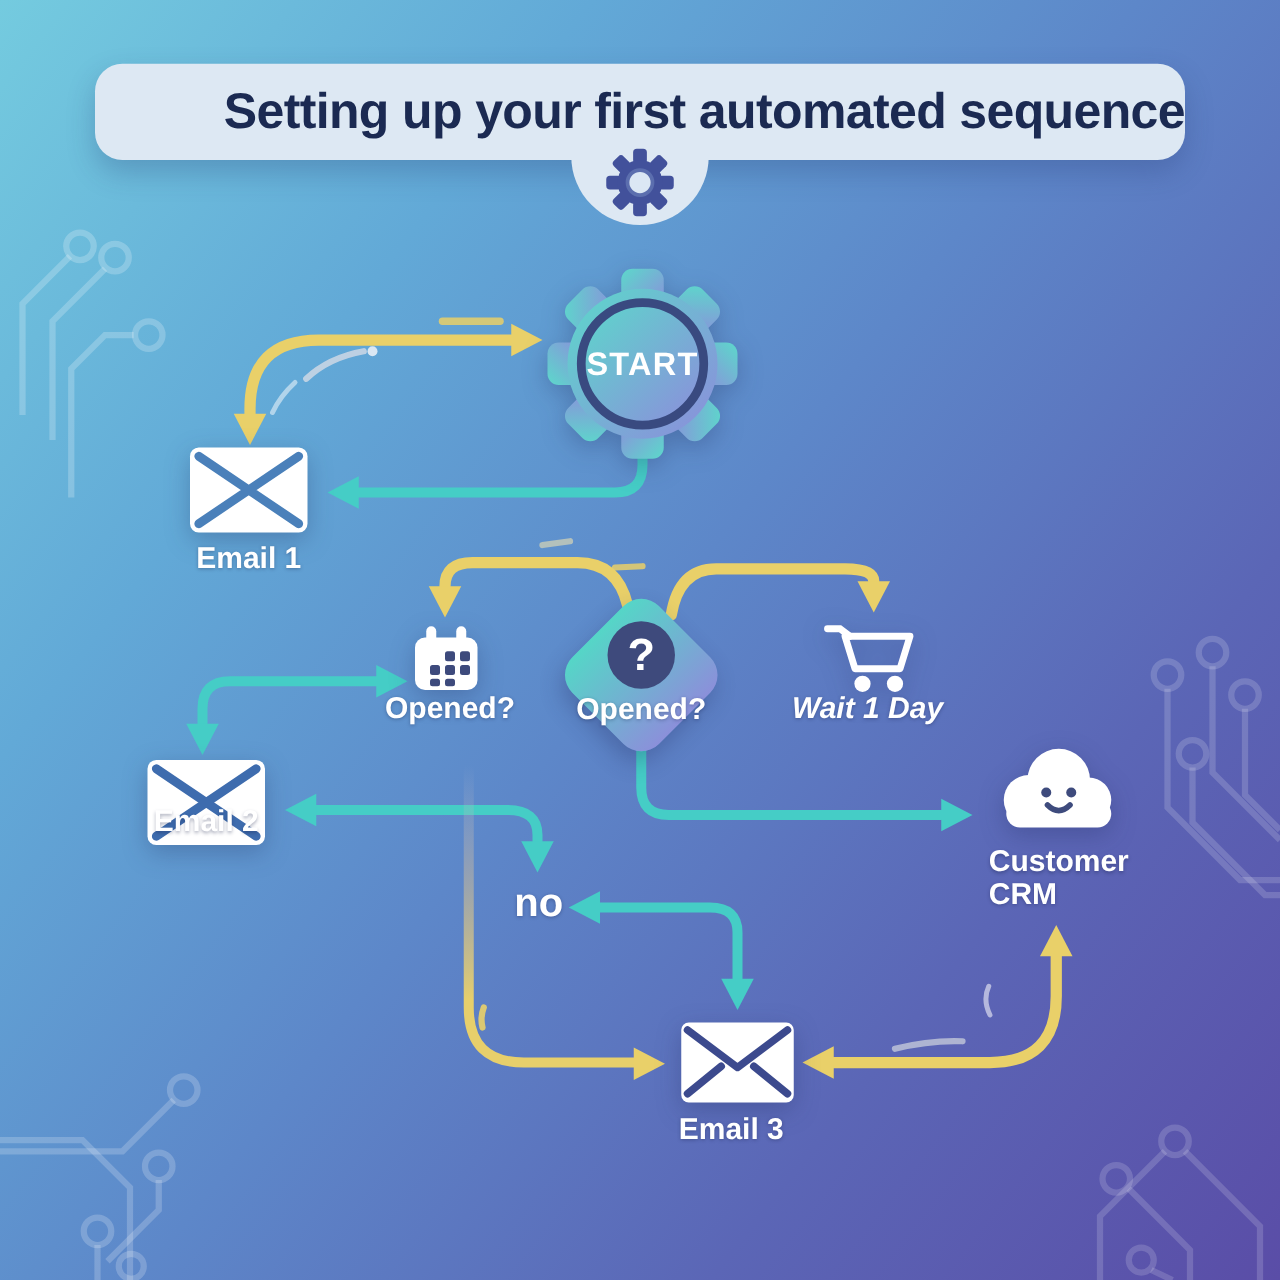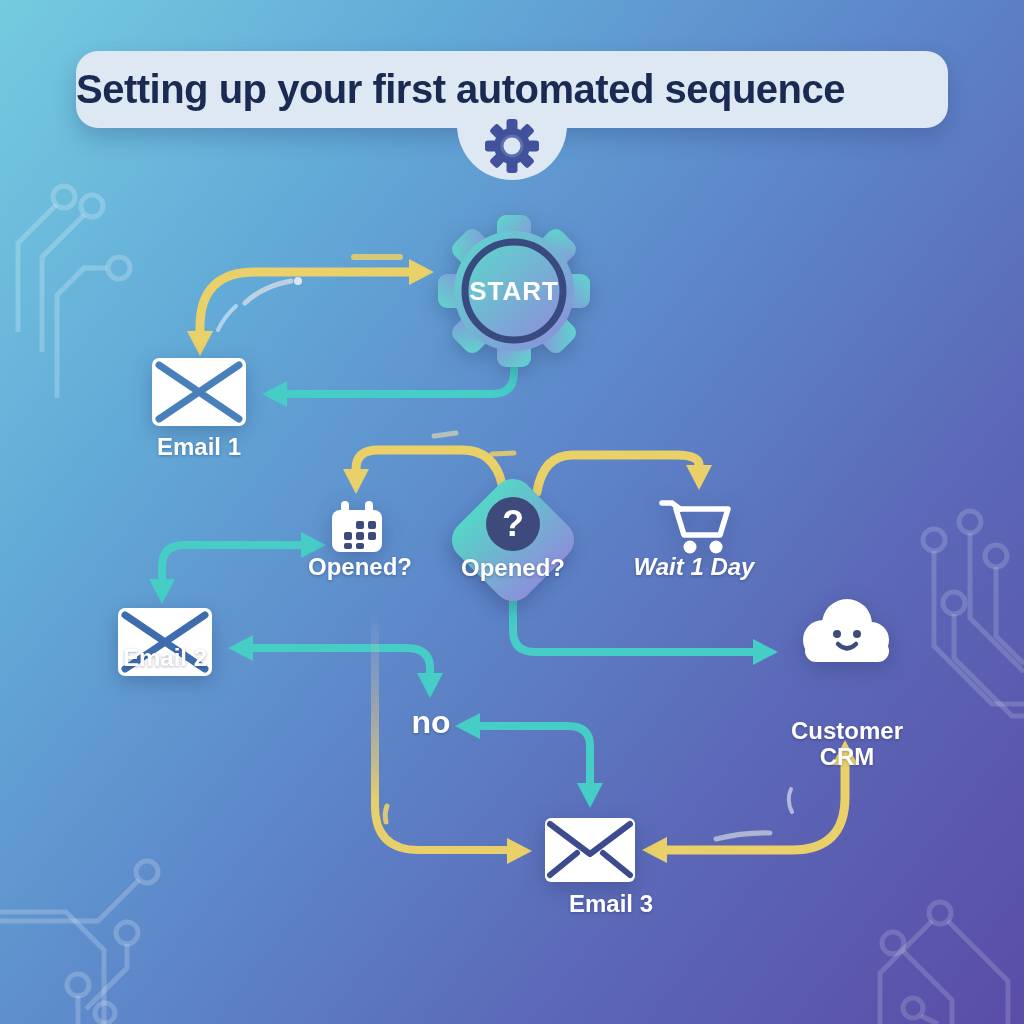--- a/index.html
+++ b/index.html
@@ -8,27 +8,27 @@
     font-family:"Liberation Sans",sans-serif;
     background:linear-gradient(128deg,#74cbdf 0%,#62a9d7 26%,#5d87c9 50%,#5b66b6 75%,#5a4da7 100%);
   }
   svg{display:block;overflow:visible;}
   #deco, #arrows{position:absolute;left:0;top:0;width:1024px;height:1024px;}
   #deco{z-index:1;} #arrows{z-index:2;}
   .node{position:absolute;z-index:3;}
   .lbl{
     position:absolute;z-index:4;transform:translate(-50%,-50%);
     color:#ffffff;font-weight:bold;font-size:24px;white-space:nowrap;
-    text-shadow:0 1px 3px rgba(20,30,70,0.35);text-align:center;
+    text-shadow:0 1px 3px rgba(20,30,70,0.35);text-align:left;
   }
   .banner{
     position:absolute;left:76px;top:51px;width:872px;height:77px;z-index:3;
     background:#dde8f3;border-radius:22px;
     box-shadow:0 10px 22px rgba(40,60,120,0.28);
-    display:flex;align-items:center;justify-content:flex-start;
+    display:flex;align-items:center;justify-content:flex-end;
   }
   .banner-title{
     color:#1b2a52;font-size:40px;font-weight:bold;letter-spacing:-0.5px;white-space:nowrap;
   }
   .banner-bump{
     position:absolute;left:457px;top:120px;width:110px;height:60px;z-index:3;
     background:#dde8f3;border-radius:0 0 55px 55px;
   }
   .diamond{
     position:absolute;left:464px;top:491px;width:98px;height:98px;z-index:3;
@@ -237,23 +237,23 @@
   <g fill="#ffffff">
     <circle cx="32" cy="50" r="20"></circle>
     <circle cx="56" cy="34" r="25"></circle>
     <circle cx="80" cy="50" r="18"></circle>
     <rect x="14" y="50" width="84" height="22" rx="11"></rect>
   </g>
   <circle cx="46" cy="44" r="4" fill="#3e4b7d"></circle>
   <circle cx="66" cy="44" r="4" fill="#3e4b7d"></circle>
   <path d="M47,54 Q56,63 65,54" stroke="#3e4b7d" stroke-width="4.5" stroke-linecap="round" fill="none"></path>
 </svg>
-<div class="lbl" style="left:847px;top:744px;line-height:26px;">
+<div class="lbl" style="left:847px;top:703px;line-height:26px;">
   <span>Customer</span><br>
   <span>CRM</span>
 </div>
 
 <svg class="node shadowed" style="left:542px;top:815px;" width="96" height="70" viewBox="0 0 96 70">
   <rect x="3" y="3" width="90" height="64" rx="6" fill="#ffffff"></rect>
   <path d="M8,9 L48,39 L88,9" stroke="#3c4a8e" stroke-width="6" stroke-linecap="round" stroke-linejoin="round" fill="none"></path>
   <path d="M8,60 L35,38 M88,60 L61,38" stroke="#3c4a8e" stroke-width="6" stroke-linecap="round" fill="none"></path>
 </svg>
-<div class="lbl" style="left:611px;top:904px;">Email 3</div>
+<div class="lbl" style="left:585px;top:904px;">Email 3</div>
 
 </body></html>

